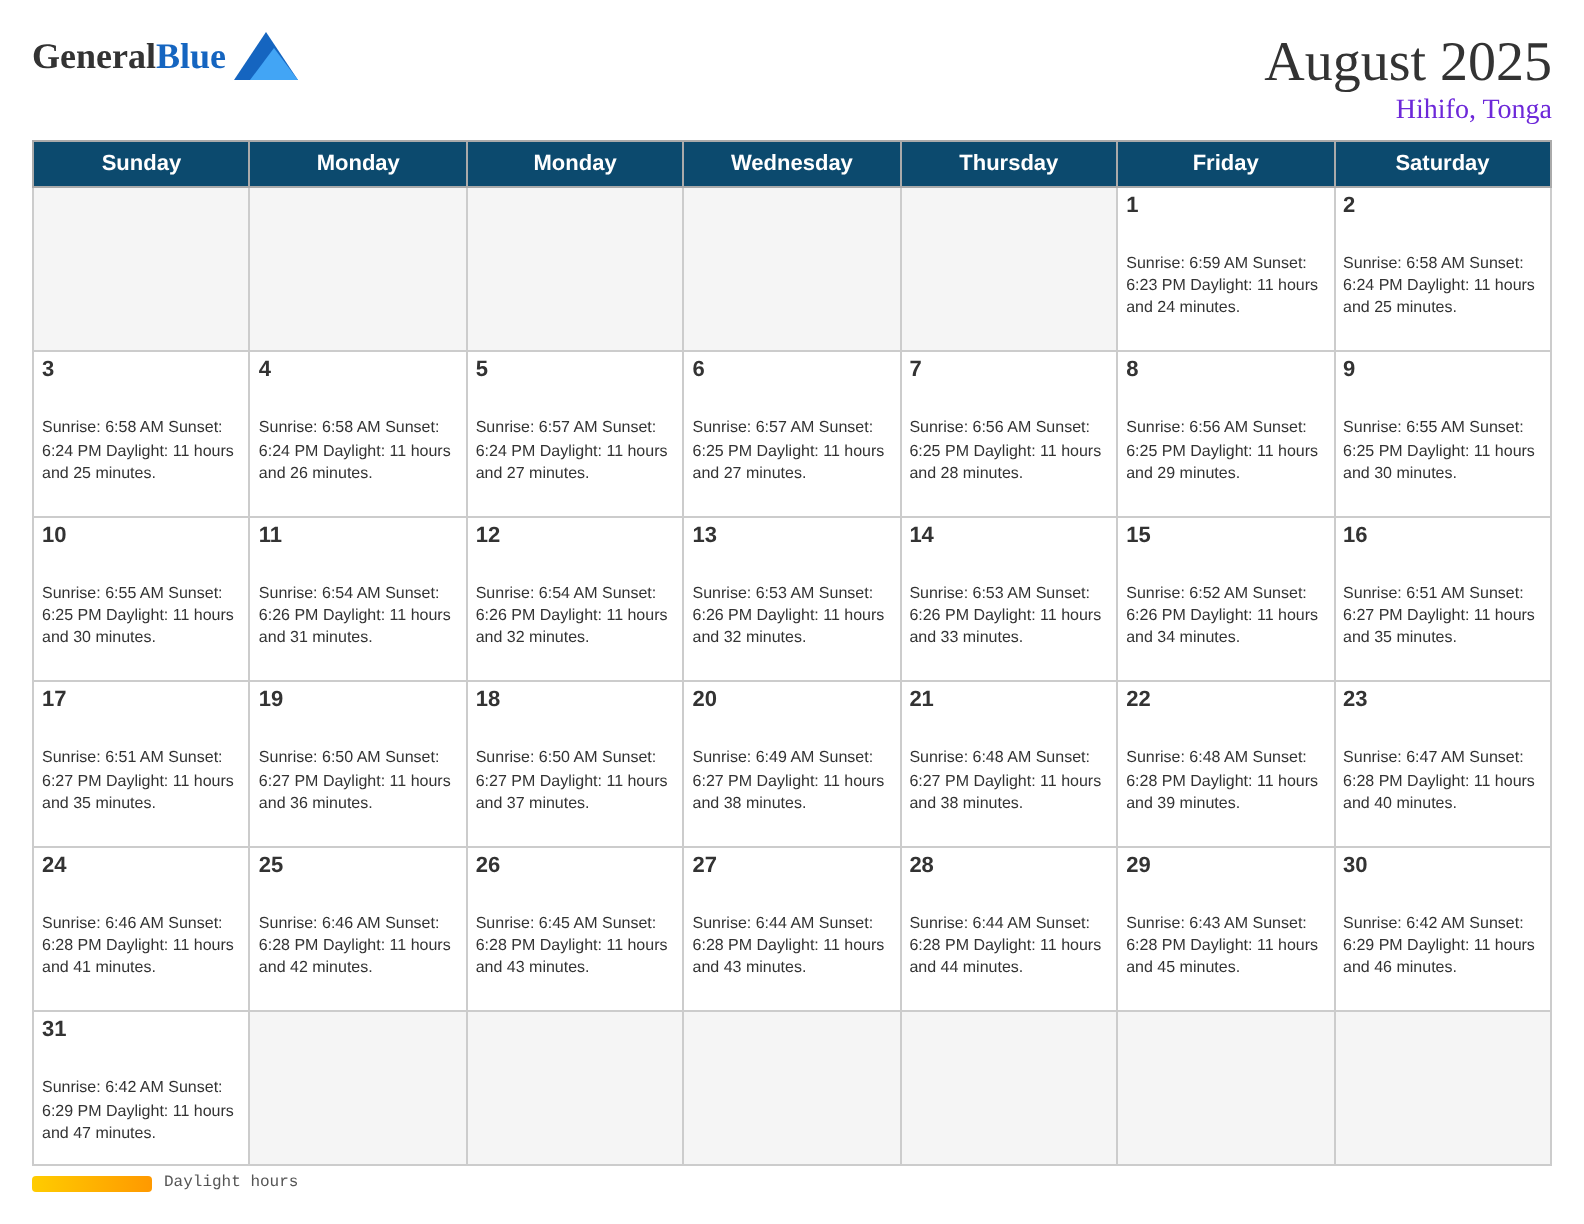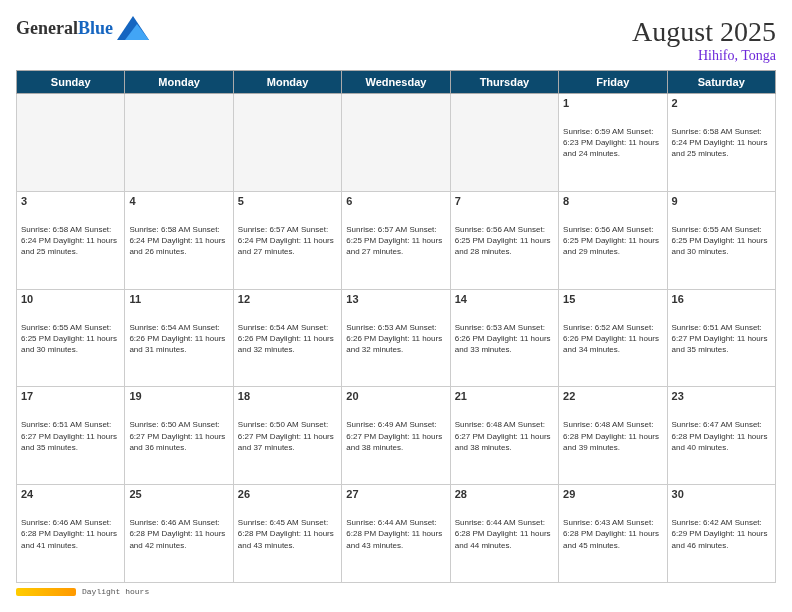--- a/index.html
+++ b/index.html
@@ -368,20 +368,35 @@
 and 45 minutes.</div>
           </td>
           <td>
             <span class="day-num">30</span>
             <div class="day-info">Sunrise: 6:42 AM
 Sunset: 6:29 PM
 Daylight: 11 hours
 and 46 minutes.</div>
           </td>
         </tr>
+        <tr class="last-row">
+          <td>
+            <span class="day-num">31</span>
+            <div class="day-info">Sunrise: 6:42 AM
+Sunset: 6:29 PM
+Daylight: 11 hours
+and 47 minutes.</div>
+          </td>
+          <td class="empty"></td>
+          <td class="empty"></td>
+          <td class="empty"></td>
+          <td class="empty"></td>
+          <td class="empty"></td>
+          <td class="empty"></td>
+        </tr>
       </tbody>
   </table>
 
   <div class="footer-row">
     <span class="daylight-bar"></span>
     <span>Daylight hours</span>
   </div>
 </div>
 
 </body></html>

